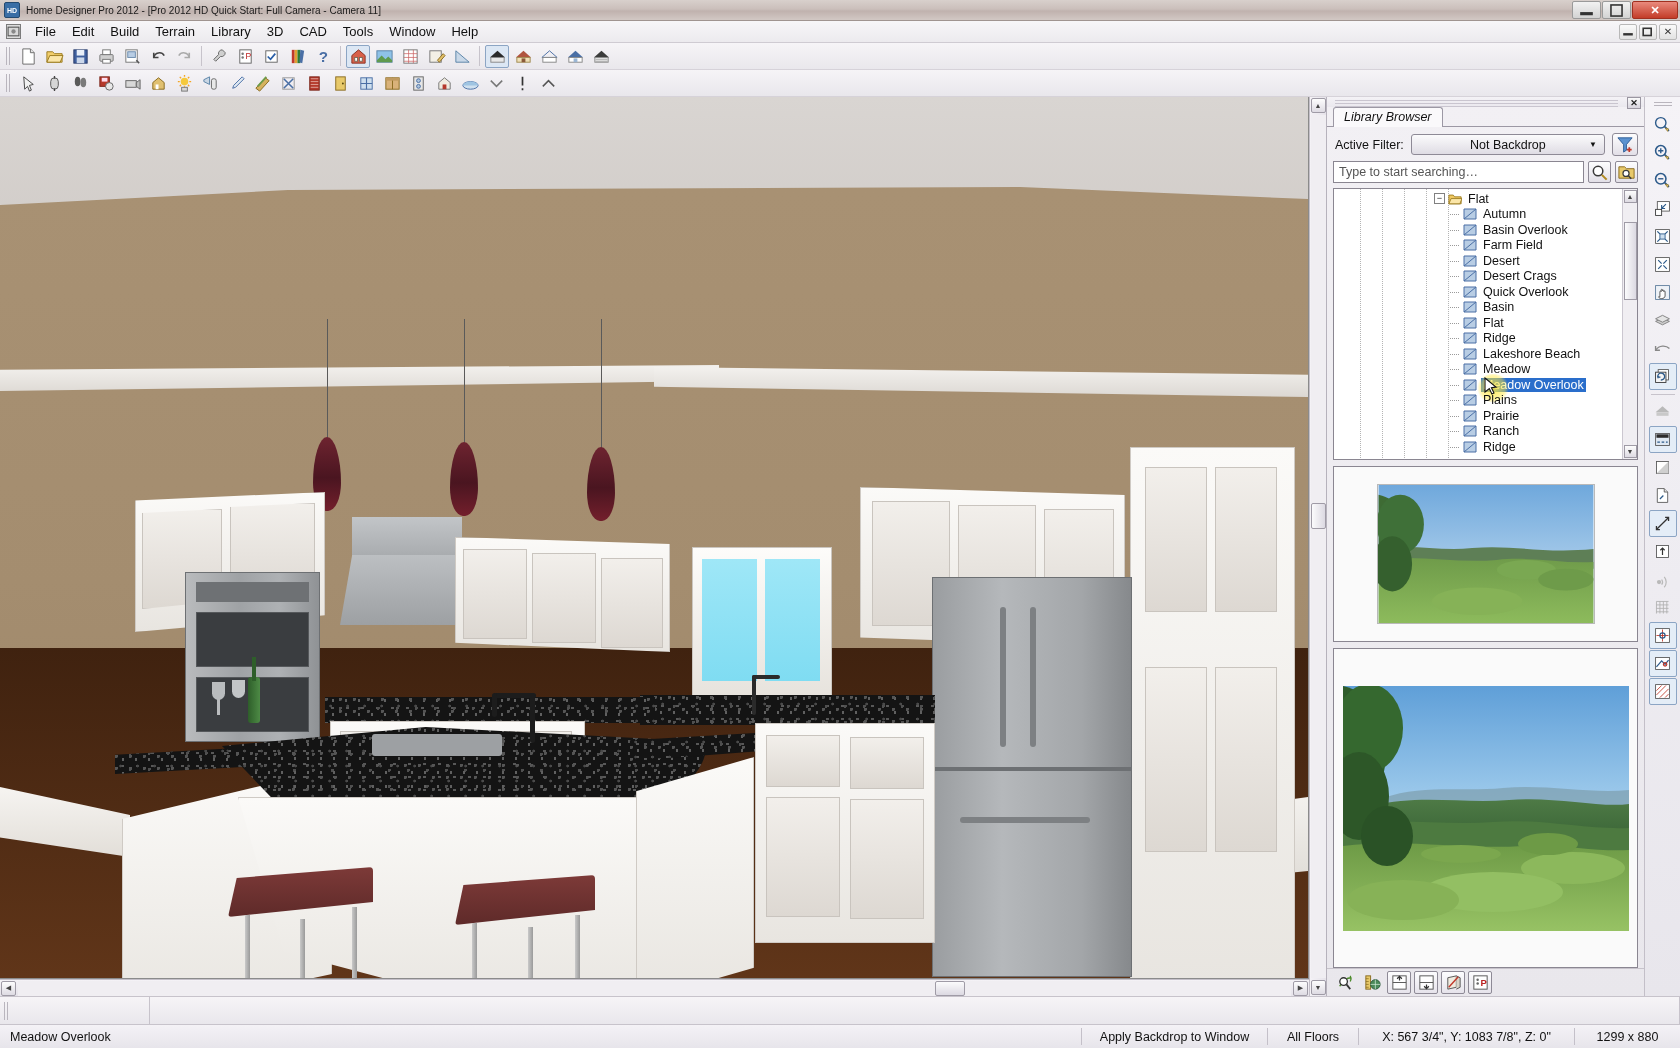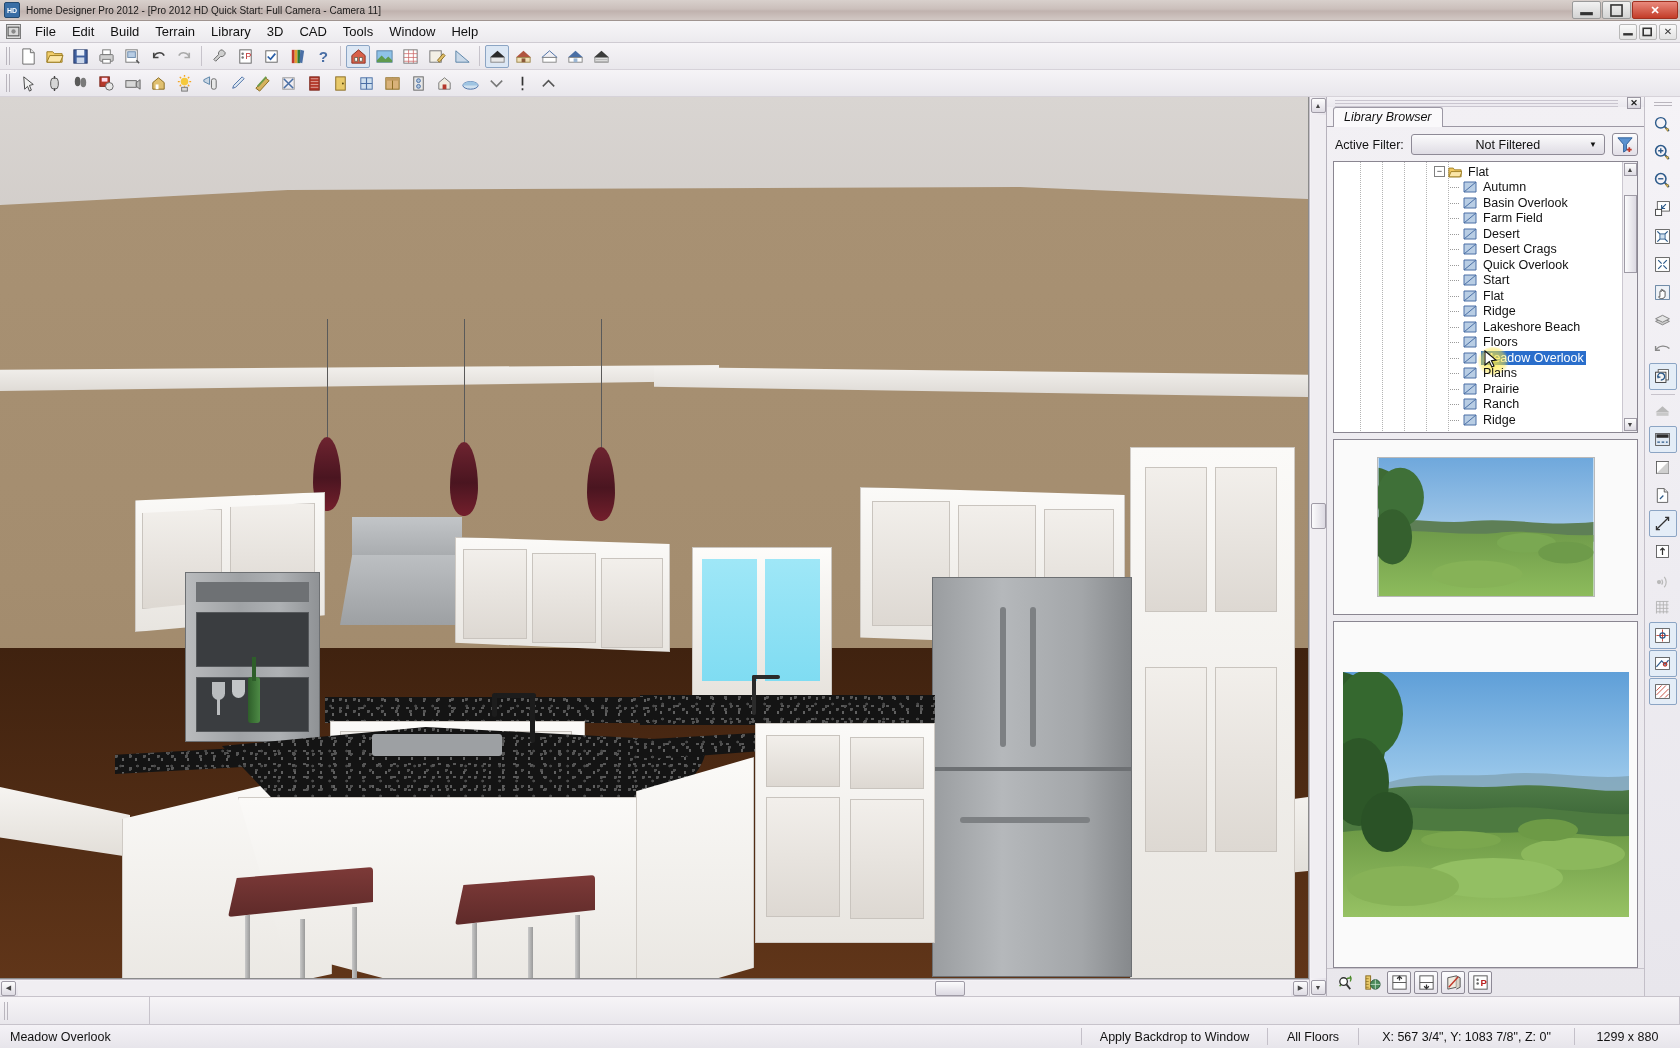--- a/index.html
+++ b/index.html
@@ -837,32 +837,48 @@
       </div>
       <div class="lib-tabs">
         <div class="lib-tab">Library Browser</div>
       </div>
 
       <div class="lib-body">
 
         <div class="filter-row">
           <div class="filter-label">Active Filter:</div>
           <div class="filter-select">
-            <span>Not Filtered</span>
+            <span>Not Backdrop</span>
             <span class="caret">▼</span>
           </div>
           <div class="filter-btn">
             <svg class="ic" width="18" height="18" viewBox="0 0 20 20">
               <path d="M2 3h15l-6 7v6l-3 2v-8z" fill="#4a7fc1" stroke="#2d5party"></path>
               <path d="M2 3h15l-6 7v6l-3 2v-8z" fill="#5b92d0" stroke="#2f5d94" stroke-width=".9"></path>
               <path d="M14 13v5M11.5 15.5h5" stroke="#c0392b" stroke-width="1.8"></path>
             </svg>
           </div>
         </div>
 
+        <div class="search-row">
+          <input class="search-input" type="text" placeholder="Type to start searching…" style="">
+          <div class="sbtn">
+            <svg class="ic" width="16" height="16" viewBox="0 0 20 20">
+              <circle cx="8.5" cy="8.5" r="5" fill="#fff" stroke="#3a3a3a" stroke-width="1.6"></circle>
+              <path d="M12.5 12.5l5 5" stroke="#b08a20" stroke-width="2.2"></path>
+            </svg>
+          </div>
+          <div class="sbtn">
+            <svg class="ic" width="16" height="16" viewBox="0 0 20 20">
+              <path d="M2 4h6l2 2h8v10H2z" fill="#e8c96a" stroke="#8a6c20"></path>
+              <circle cx="9.5" cy="11" r="3.2" fill="#fff" stroke="#3a3a3a" stroke-width="1.3"></circle>
+              <path d="M12 13.5l3 3" stroke="#3a3a3a" stroke-width="1.6"></path>
+            </svg>
+          </div>
+        </div>
 
         <div class="tree-box">
           <div class="tree-scrollarea">
             <div class="vguides">
               <i style="left:26px"></i>
                 <i style="left:48px"></i>
                 <i style="left:70px"></i>
               <i style="left:92px"></i>
                 <i style="left:114px"></i>
             </div>
@@ -932,21 +948,21 @@
                   </svg>
                 <span class="lbl">Quick Overlook</span>
               </div>
               <div class="tree-row">
                 <span style="width:116px"></span>
                   <span class="dots"></span>
                 <svg class="ficon" viewBox="0 0 14 12">
                     <path d="M1 1h12v10H1z" fill="#b8cde4" stroke="#4a6fa5"></path>
                     <path d="M1 11L13 1" stroke="#4a6fa5"></path>
                   </svg>
-                <span class="lbl">Start</span>
+                <span class="lbl">Basin</span>
               </div>
               <div class="tree-row">
                 <span style="width:116px"></span>
                   <span class="dots"></span>
                 <svg class="ficon" viewBox="0 0 14 12">
                     <path d="M1 1h12v10H1z" fill="#b8cde4" stroke="#4a6fa5"></path>
                     <path d="M1 11L13 1" stroke="#4a6fa5"></path>
                   </svg>
                 <span class="lbl">Flat</span>
               </div>
@@ -968,21 +984,21 @@
                   </svg>
                 <span class="lbl">Lakeshore Beach</span>
               </div>
               <div class="tree-row">
                 <span style="width:116px"></span>
                   <span class="dots"></span>
                 <svg class="ficon" viewBox="0 0 14 12">
                     <path d="M1 1h12v10H1z" fill="#b8cde4" stroke="#4a6fa5"></path>
                     <path d="M1 11L13 1" stroke="#4a6fa5"></path>
                   </svg>
-                <span class="lbl">Floors</span>
+                <span class="lbl">Meadow</span>
               </div>
               <div class="tree-row selected" style="position:relative;">
                 <span style="width:116px"></span>
                   <span class="dots"></span>
                 <svg class="ficon" viewBox="0 0 14 12">
                     <path d="M1 1h12v10H1z" fill="#b8cde4" stroke="#4a6fa5"></path>
                     <path d="M1 11L13 1" stroke="#4a6fa5"></path>
                   </svg>
                 <span class="lbl">Meadow Overlook</span>
 

